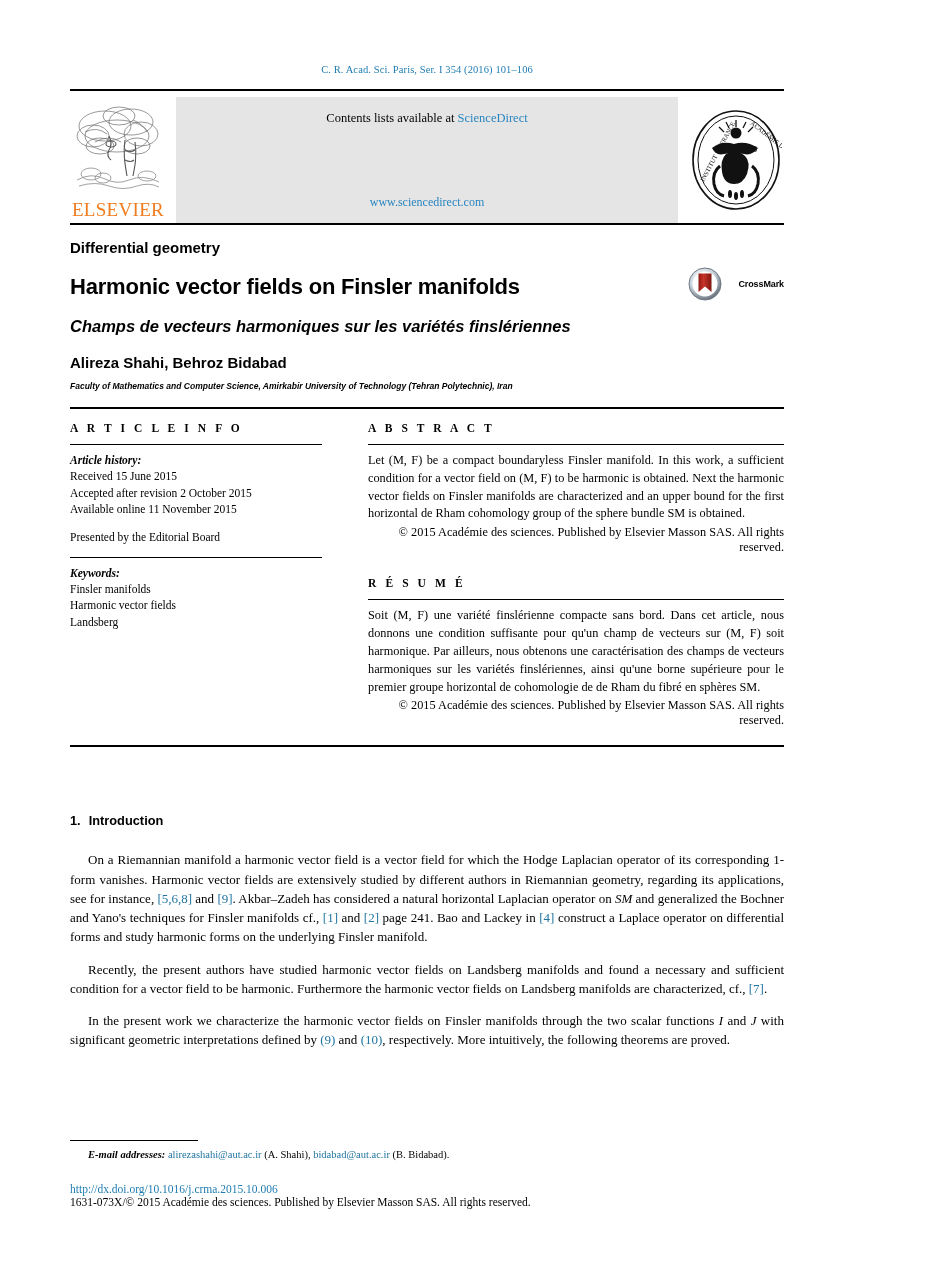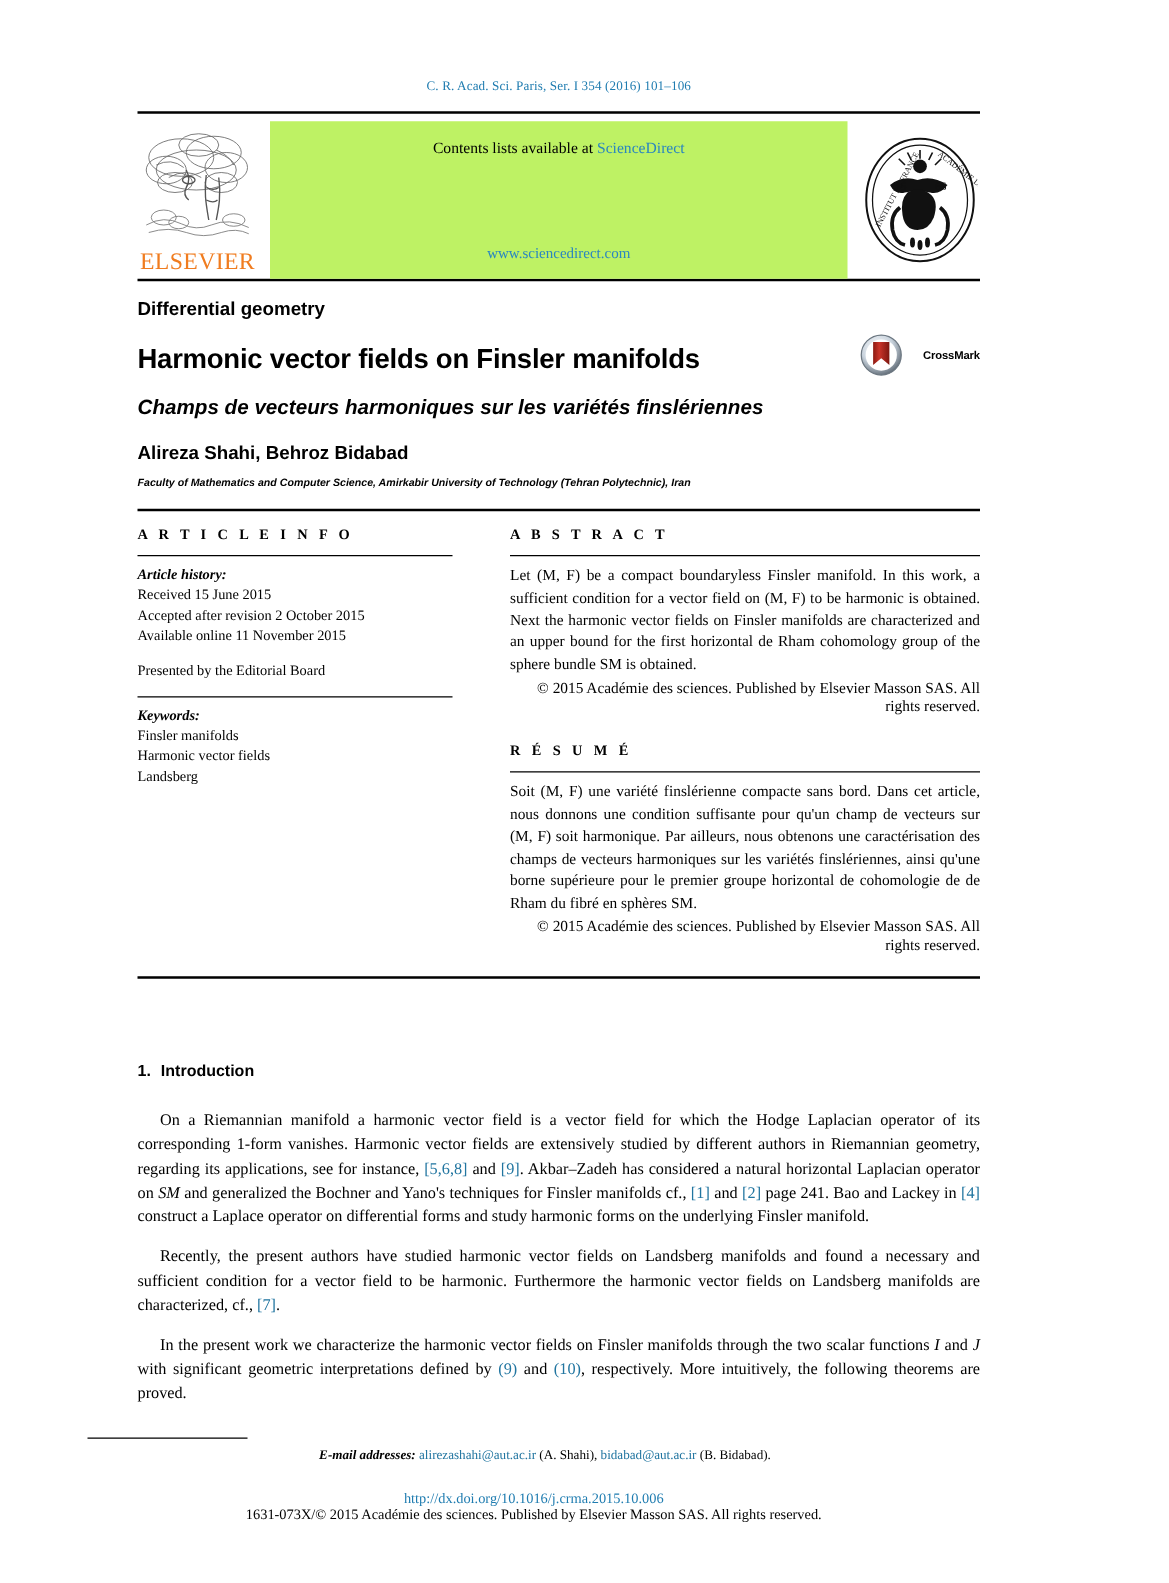--- a/index.html
+++ b/index.html
@@ -7,21 +7,21 @@
   body {
     width: 935px;
     height: 1266px;
     background: #ffffff;
     font-family: "Liberation Serif", "DejaVu Serif", serif;
     color: #000000;
     position: relative;
     overflow: hidden;
   }
 
-  .page { width: 854px; height: 1266px; position: relative; padding-left: 40px; }
+  .page { width: 854px; height: 1266px; position: relative; }
 
   
   .runhead {
     text-align: center;
     font-size: 10.5px;
     color: #1f7cb0;
     padding-top: 64px;
     letter-spacing: .1px;
     font-family: "Liberation Serif", serif;
   }
@@ -50,21 +50,21 @@
     color: #f07c1f;
     font-family: "Liberation Serif", serif;
     font-size: 19px;
     letter-spacing: .3px;
     line-height: 1;
     margin-top: 2px;
   }
 
   .masthead-center {
     flex: 1 1 auto;
-    background: #bef264;
+    background: #e5e5e5;
     margin: 0 10px;
     display: flex;
     flex-direction: column;
     align-items: center;
     justify-content: space-between;
     padding: 14px 0 13px 0;
   }
   .contents-line { font-size: 12.5px; }
   .contents-line .sd { color: #2a86c0; }
   .journal-title {
@@ -185,21 +185,21 @@
     font-family: "Liberation Serif", serif;
     font-size: 13px;
     line-height: 1.48;
     text-align: justify;
     text-indent: 18px;
   }
   a, .lnk { color: #2175a0; text-decoration: none; }
   .mathit { font-style: italic; }
 
   
-  .footer { position: absolute; left: 70px; right: 70px; bottom: 48px; text-align: center; }
+  .footer { position: absolute; left: 70px; right: 70px; bottom: 58px; }
   .foot-rule { border-top: 1px solid #000; width: 128px; margin-bottom: 7px; }
   .foot-emails {
     font-family: "Liberation Serif", serif;
     font-size: 10.5px;
     text-indent: 18px;
     line-height: 1.4;
   }
   .foot-emails .ital { font-style: italic; font-weight: bold; }
   .doi {
     font-family: "Liberation Serif", serif;

